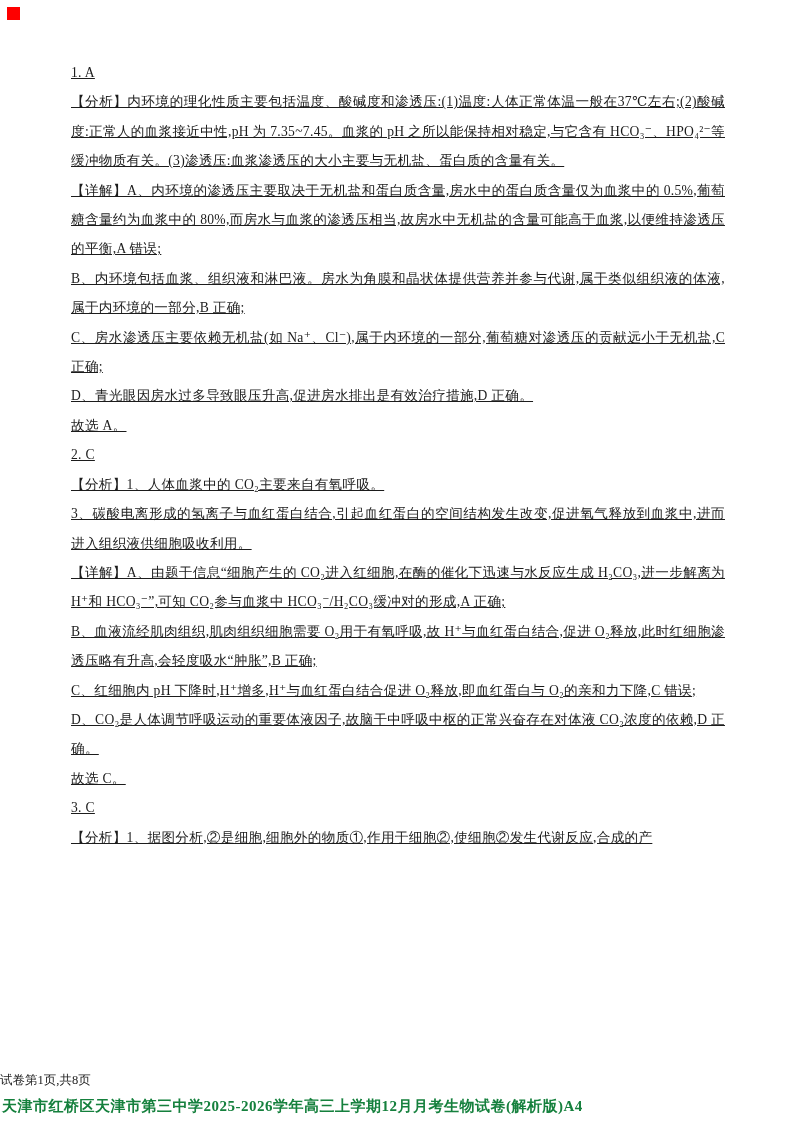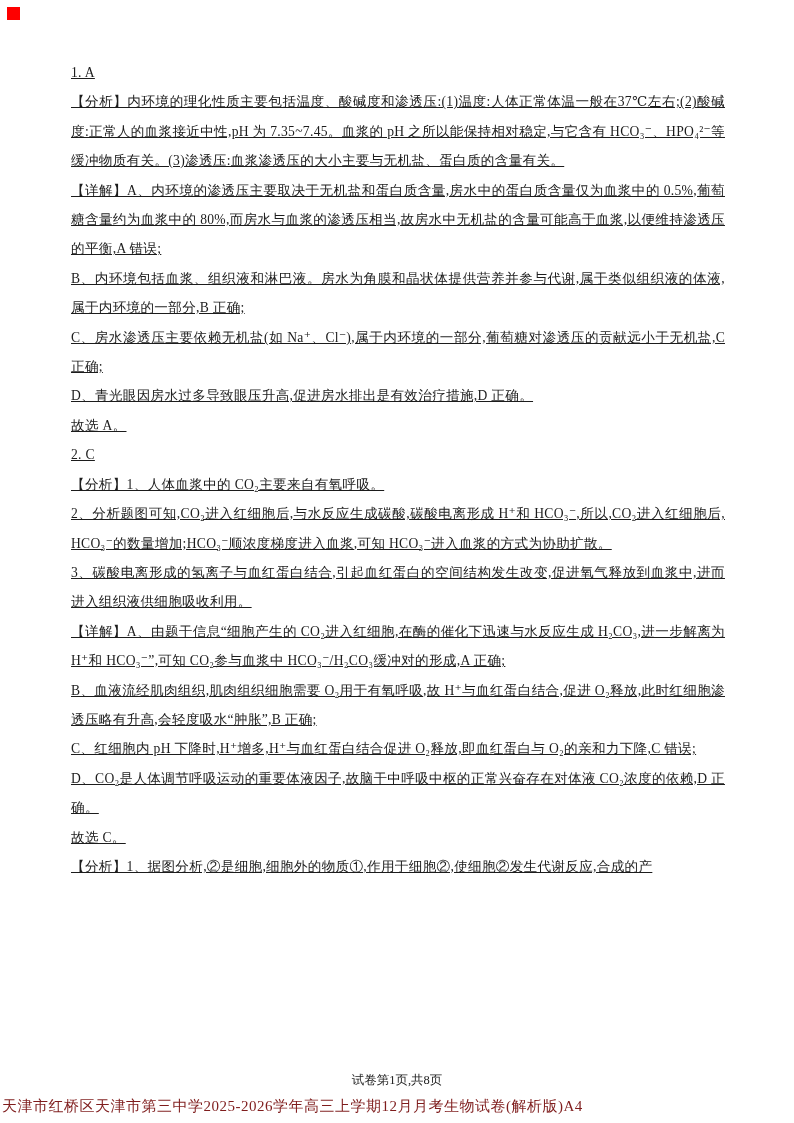--- a/index.html
+++ b/index.html
@@ -30,21 +30,21 @@
     font-size: 13.6px;
     line-height: 29.4px;
     text-align: justify;
     letter-spacing: 0.3px;
     word-break: break-all;
     text-decoration: underline;
   }
   .footer {
     position: absolute;
     left: 0; right: 0; top: 1072px;
-    text-align: center;
+    text-align: left;
     font-size: 12.5px;
     color: #222222;
   }
   .watermark {
     position: absolute;
     left: 2px; top: 1097px;
     font-size: 15px;
     color: #f2a3a1;
     white-space: nowrap;
     letter-spacing: 0.5px;
@@ -60,26 +60,26 @@
 
   <p class="para">1. A</p>
       <p class="para">【分析】内环境的理化性质主要包括温度、酸碱度和渗透压:(1)温度:人体正常体温一般在37℃左右;(2)酸碱度:正常人的血浆接近中性,pH 为 7.35~7.45。血浆的 pH 之所以能保持相对稳定,与它含有 HCO₃⁻、HPO₄²⁻等缓冲物质有关。(3)渗透压:血浆渗透压的大小主要与无机盐、蛋白质的含量有关。</p>
       <p class="para">【详解】A、内环境的渗透压主要取决于无机盐和蛋白质含量,房水中的蛋白质含量仅为血浆中的 0.5%,葡萄糖含量约为血浆中的 80%,而房水与血浆的渗透压相当,故房水中无机盐的含量可能高于血浆,以便维持渗透压的平衡,A 错误;</p>
       <p class="para">B、内环境包括血浆、组织液和淋巴液。房水为角膜和晶状体提供营养并参与代谢,属于类似组织液的体液,属于内环境的一部分,B 正确;</p>
       <p class="para">C、房水渗透压主要依赖无机盐(如 Na⁺、Cl⁻),属于内环境的一部分,葡萄糖对渗透压的贡献远小于无机盐,C 正确;</p>
       <p class="para">D、青光眼因房水过多导致眼压升高,促进房水排出是有效治疗措施,D 正确。</p>
       <p class="para">故选 A。</p>
       <p class="para">2. C</p>
       <p class="para">【分析】1、人体血浆中的 CO₂主要来自有氧呼吸。</p>
-      <p class="para">2、分析题图可知,CO₂进入红细胞后,与水反应生成碳酸,碳酸电离形成 H⁺和 HCO₃⁻,所以,CO₂进入红细胞后,HCO₃⁻的数量增加;HCO₃⁻顺浓度梯度进入血浆,可知 HCO₃⁻进入血浆的方式为协助扩散。</p>
       <p class="para">3、碳酸电离形成的氢离子与血红蛋白结合,引起血红蛋白的空间结构发生改变,促进氧气释放到血浆中,进而进入组织液供细胞吸收利用。</p>
       <p class="para">【详解】A、由题干信息“细胞产生的 CO₂进入红细胞,在酶的催化下迅速与水反应生成 H₂CO₃,进一步解离为 H⁺和 HCO₃⁻”,可知 CO₂参与血浆中 HCO₃⁻/H₂CO₃缓冲对的形成,A 正确;</p>
       <p class="para">B、血液流经肌肉组织,肌肉组织细胞需要 O₂用于有氧呼吸,故 H⁺与血红蛋白结合,促进 O₂释放,此时红细胞渗透压略有升高,会轻度吸水“肿胀”,B 正确;</p>
       <p class="para">C、红细胞内 pH 下降时,H⁺增多,H⁺与血红蛋白结合促进 O₂释放,即血红蛋白与 O₂的亲和力下降,C 错误;</p>
       <p class="para">D、CO₂是人体调节呼吸运动的重要体液因子,故脑干中呼吸中枢的正常兴奋存在对体液 CO₂浓度的依赖,D 正确。</p>
       <p class="para">故选 C。</p>
+      <p class="para">3. C</p>
       <p class="para">【分析】1、据图分析,②是细胞,细胞外的物质①,作用于细胞②,使细胞②发生代谢反应,合成的产</p>
     </div>
 
   <div class="footer">试卷第1页,共8页</div>
 
-  <div class="watermark" style="color: #7f1d1d;">天津市红桥区天津市第三中学2025-2026学年高三上学期12月月考生物试卷(解析版)A4</div>
+  <div class="watermark" style="color: #15803d; font-weight: bold;">天津市红桥区天津市第三中学2025-2026学年高三上学期12月月考生物试卷(解析版)A4</div>
 </div>
 
 </body></html>

